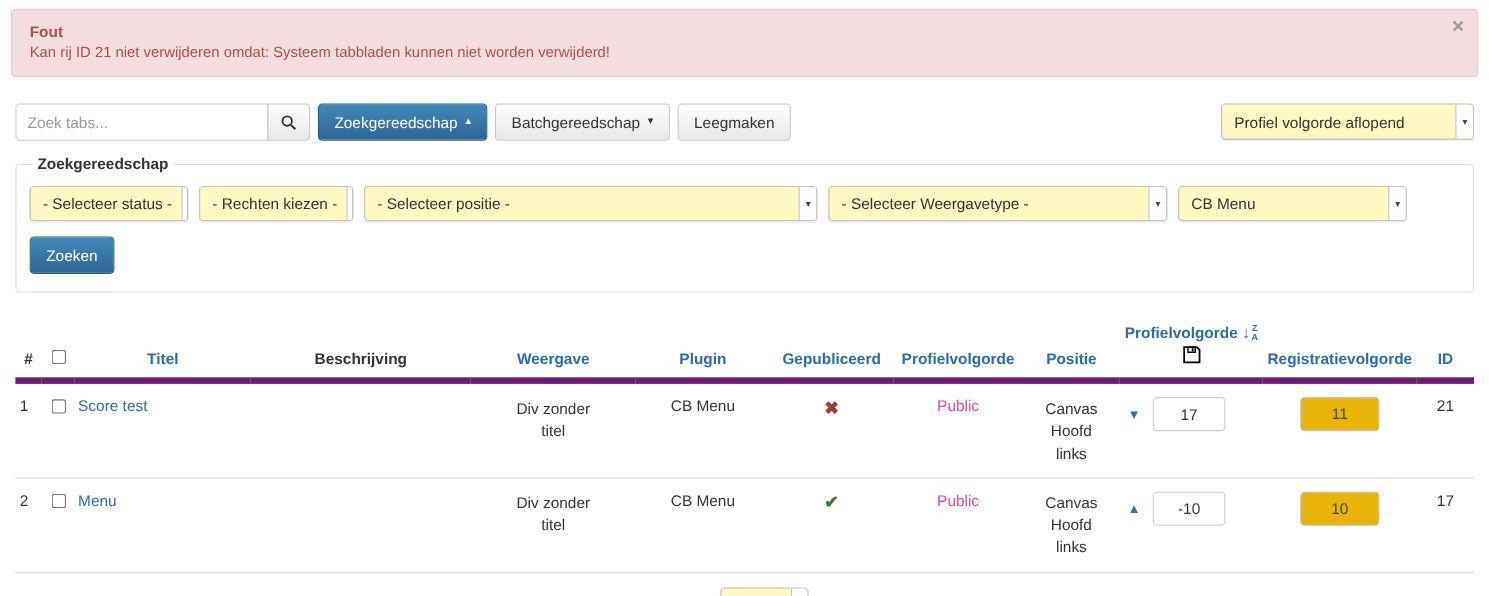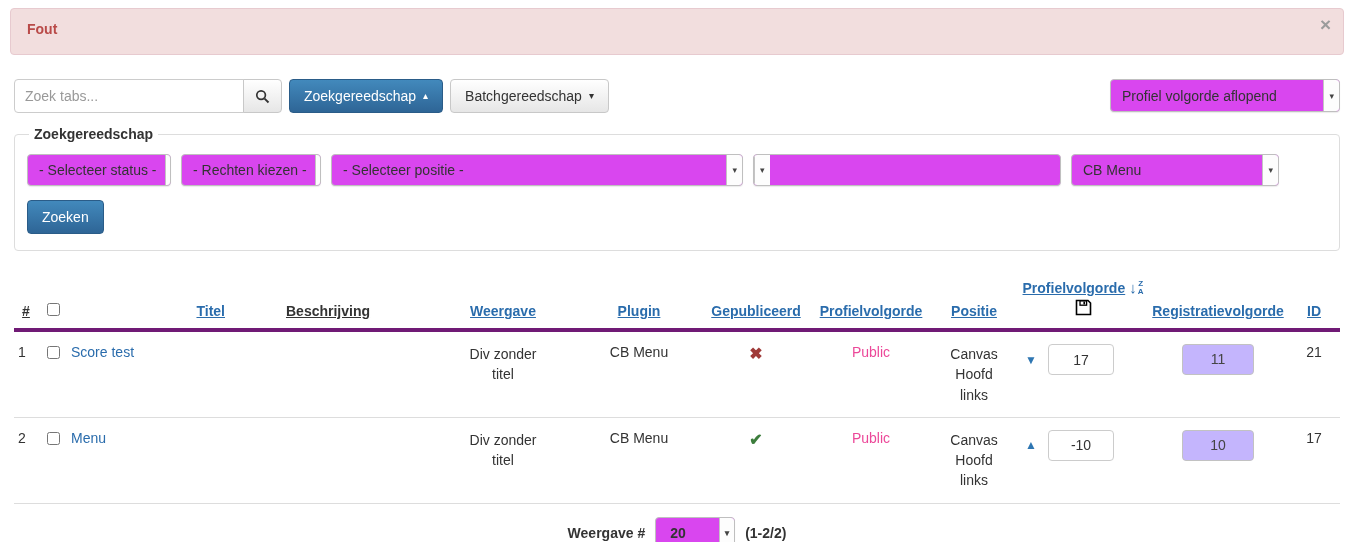--- a/index.html
+++ b/index.html
@@ -27,42 +27,42 @@
   .searchgroup input { width:230px; height:34px; padding:0 10px; font-size:14px;
                        border:1px solid #ccc; border-radius:4px 0 0 4px; outline:none; color:#555;
                        font-family:"Liberation Sans", sans-serif; }
   .searchgroup input::placeholder { color:#999; }
   .searchgroup .btn { border-radius:0 4px 4px 0; margin-left:-1px; padding:0 11px; }
   .toolbar .btn + .btn { margin-left:7px; }
   .searchgroup + .btn { margin-left:7px; }
 
   
   .sel { display:inline-flex; align-items:center; justify-content:space-between; height:32px;
-         background:#d946ef; border:1px solid #bfbfbf; border-radius:4px; font-size:14px;
+         background:#fef9c3; border:1px solid #bfbfbf; border-radius:4px; font-size:14px;
          cursor:pointer; overflow:hidden; box-shadow:0 1px 1px rgba(0,0,0,.08); }
   .sel .sel-value { padding:0 8px 0 11px; white-space:nowrap; }
   .sel .caretbox { align-self:stretch; display:flex; align-items:center; padding:0 5px;
                    border-left:1px solid #c4c4c4; font-size:9px; color:#444; background:#fdfdfd; }
   .sel-sort { margin-left:auto; width:230px; height:33px; }
 
   
   fieldset.tools { margin:13px 4px 0; border:1px solid #ddd; border-radius:4px;
                    padding:6px 12px 16px; }
   fieldset.tools legend { font-weight:bold; font-size:14px; padding:0 5px; margin-left:2px; }
   .filter-row { display:flex; gap:10px; margin-top:6px; }
   .w-status { width:144px; } .w-rights { width:140px; } .w-pos { width:412px; }
   .w-type { width:308px; } .w-plugin { width:208px; }
   .filter-actions { margin-top:14px; }
 
   
   table.grid { width:1326px; margin:24px 4px 0; border-collapse:collapse; table-layout:fixed; }
   .grid th { font-size:14px; font-weight:bold; color:#2a6cac; text-align:center;
-             vertical-align:bottom; padding:4px 3px 9px; border-bottom:4px solid #701a75;text-decoration:underline; }
+             vertical-align:bottom; padding:4px 3px 9px; border-bottom:6px solid #701a75; }
   .grid th.plain { color:#333; }
-  .grid th.col-titel { text-align:right; }
+  .grid th.col-titel { text-align:center; }
   .grid td { font-size:14px; text-align:center; vertical-align:top; padding:12px 3px;
              border-bottom:1px solid #ddd; }
   .grid td.cell-titel { text-align:left; }
   .grid td.cell-num { text-align:left; padding-left:4px; }
   .grid a { color:#2a6cac; text-decoration:none; }
   .narrow { max-width:92px; margin:0 auto; line-height:1.45; }
   .xnarrow { max-width:58px; margin:0 auto; line-height:1.45; }
   .icon-no { color:#9f3a38; font-size:16px; font-weight:bold; }
   .icon-yes { color:#3c7d3c; font-size:16px; font-weight:bold; }
   .access { color:#ec4899; }
@@ -70,59 +70,63 @@
   .sort-glyph .s-arrow { font-size:15px; font-weight:bold; }
   .sort-glyph .s-za { display:flex; flex-direction:column; font-size:8px; line-height:8px;
                       font-weight:bold; margin-left:1px; }
   .save-line { margin-top:3px; }
   .ordergroup { display:flex; align-items:center; gap:9px; padding-left:2px; }
   .move-arrow { color:#2e76b2; font-size:12px; line-height:1; cursor:pointer; width:16px; }
   input.ordbox { width:66px; height:31px; border:1px solid #ccc; border-radius:4px;
                  text-align:center; font-size:14px; color:#333; outline:none;
                  font-family:"Liberation Sans", sans-serif; }
   .regbtn { display:inline-block; width:72px; height:31px; line-height:29px; text-align:center;
-            background:#c4b5fd; border:1px solid #c2c2c2; border-radius:4px; color:#444;
+            background:#eab308; border:1px solid #c2c2c2; border-radius:4px; color:#444;
             font-size:14px; cursor:pointer; }
 
   
   .pager { display:flex; align-items:center; justify-content:center; gap:10px;
            padding:13px 0 22px; font-weight:bold; font-size:14px; }
   .sel-limit { width:80px; height:33px; font-weight:bold; }
   .sel-limit .sel-value { padding-left:14px; }
 
   .checkbox { margin:2px 0 0 0; }
 </style>
 </head>
 <body>
 
 <div class="page">
 
   <div class="alert">
     <span class="close">×</span>
     <h4>Fout</h4>
+    <p>Kan rij ID 21 niet verwijderen omdat: Systeem tabbladen kunnen niet worden verwijderd!</p>
   </div>
 
   <div class="toolbar">
     <div class="searchgroup">
       <input type="text" placeholder="Zoek tabs..." style="">
       <button class="btn">
         <svg width="15" height="15" viewBox="0 0 16 16">
           <circle cx="6.5" cy="6.5" r="4.6" fill="none" stroke="#333" stroke-width="1.8"></circle>
           <line x1="10.2" y1="10.2" x2="14.4" y2="14.4" stroke="#333" stroke-width="2"></line>
         </svg>
       </button>
     </div>
     <button class="btn btn-primary">
       <span>Zoekgereedschap</span>
       <span class="caret">▴</span>
     </button>
     <button class="btn">
       <span>Batchgereedschap</span>
       <span class="caret">▾</span>
     </button>
+    <button class="btn">
+      <span>Leegmaken</span>
+    </button>
     <div class="sel sel-sort">
       <span class="sel-value">Profiel volgorde aflopend</span>
       <span class="caretbox">▾</span>
     </div>
   </div>
 
   <fieldset class="tools">
     <legend>Zoekgereedschap</legend>
     <div class="filter-row">
       <div class="sel w-status">
@@ -131,20 +135,21 @@
       </div>
       <div class="sel w-rights">
         <span class="sel-value">- Rechten kiezen -</span>
         <span class="caretbox">▾</span>
       </div>
       <div class="sel w-pos">
         <span class="sel-value">- Selecteer positie -</span>
         <span class="caretbox">▾</span>
       </div>
       <div class="sel w-type">
+        <span class="sel-value">- Selecteer Weergavetype -</span>
         <span class="caretbox">▾</span>
       </div>
       <div class="sel w-plugin">
         <span class="sel-value">CB Menu</span>
         <span class="caretbox">▾</span>
       </div>
     </div>
     <div class="filter-actions">
       <button class="btn btn-primary">
         <span>Zoeken</span>

